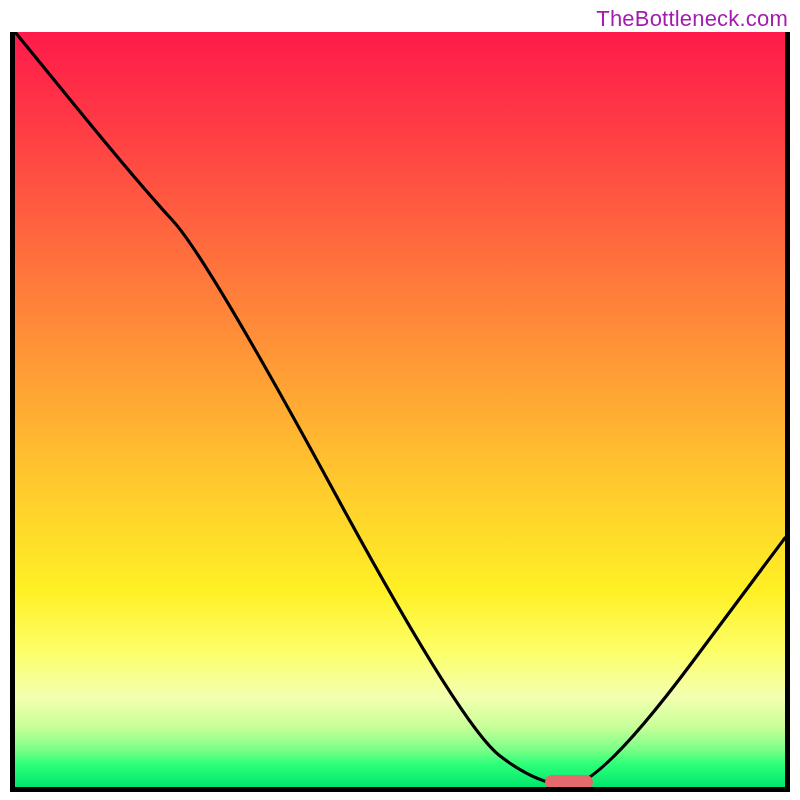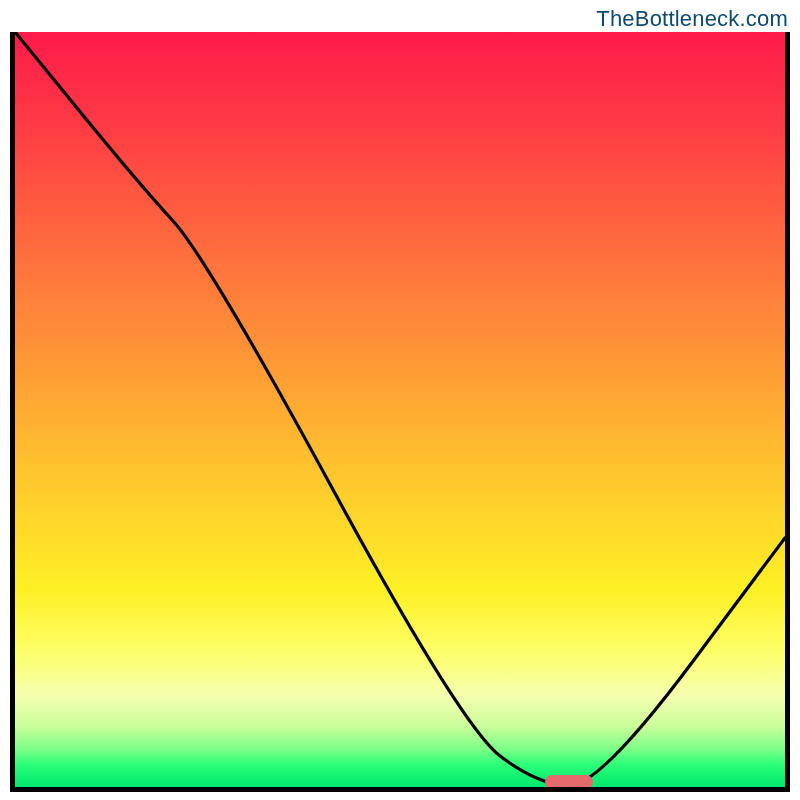--- a/index.html
+++ b/index.html
@@ -51,21 +51,21 @@
     position: absolute;
     inset: 0;
     width: 100%;
     height: 100%;
     overflow: visible;
   }
   .watermark {
     position: absolute;
     top: 6px;
     right: 12px;
-    color: #0c4a6e;
+    color: #a21caf;
     font-size: 22px;
     font-weight: 500;
     letter-spacing: 0.2px;
   }
 </style>
 </head>
 <body>
 
 <div class="watermark">TheBottleneck.com</div>
 

